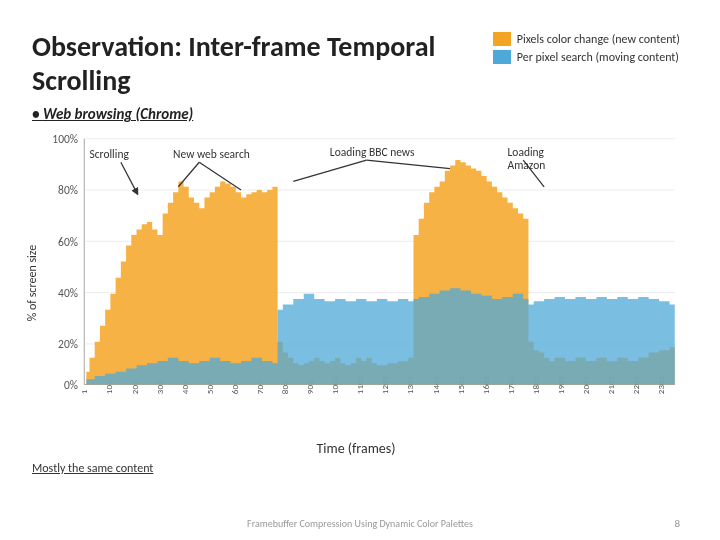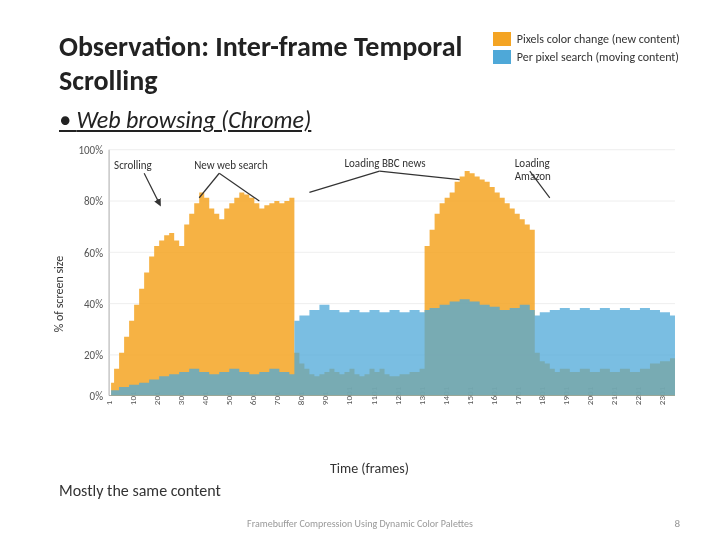--- a/index.html
+++ b/index.html
@@ -7,21 +7,21 @@
       width: 720px;
       height: 540px;
       background: #fff;
       font-family: 'Calibri', 'Segoe UI', Arial, sans-serif;
       overflow: hidden;
       position: relative;
     }
     .slide {
       width: 720px;
       height: 540px;
-      padding: 30px 40px 20px 59px;
+      padding: 30px 40px 20px 32px;
       position: relative;
     }
     .title {
       font-size: 28px;
       font-weight: bold;
       color: #222;
       line-height: 1.2;
       margin-bottom: 8px;
     }
     .legend-area {
@@ -38,51 +38,53 @@
       gap: 6px;
       font-size: 12px;
       color: #333;
     }
     .legend-box {
       width: 18px;
       height: 14px;
       display: inline-block;
     }
     .subtitle {
-      font-size: 24px;
+      font-size: 15px;
       color: #222;
       margin-bottom: 2px;
       text-decoration: underline;
       font-style: italic;
+      font-weight: bold;
     }
     .chart-container {
       position: relative;
       width: 100%;
       height: 310px;
       margin-top: 5px;
     }
     .y-axis-label {
       position: absolute;
       left: -38px;
       top: 50%;
       transform: translateY(-50%) rotate(-90deg);
       font-size: 12px;
       color: #333;
       white-space: nowrap;
     }
     .x-axis-label {
       text-align: center;
       font-size: 14px;
       color: #333;
-      margin-top: 11px;
+      margin-top: 2px;
     }
     .bottom-label {
-      font-size: 16px;
+      font-size: 12px;
       color: #333;
       margin-top: 4px;
+      text-decoration: underline;
     }
     .footer {
       position: absolute;
       bottom: 10px;
       left: 0;
       right: 0;
       display: flex;
       justify-content: center;
       align-items: center;
     }

